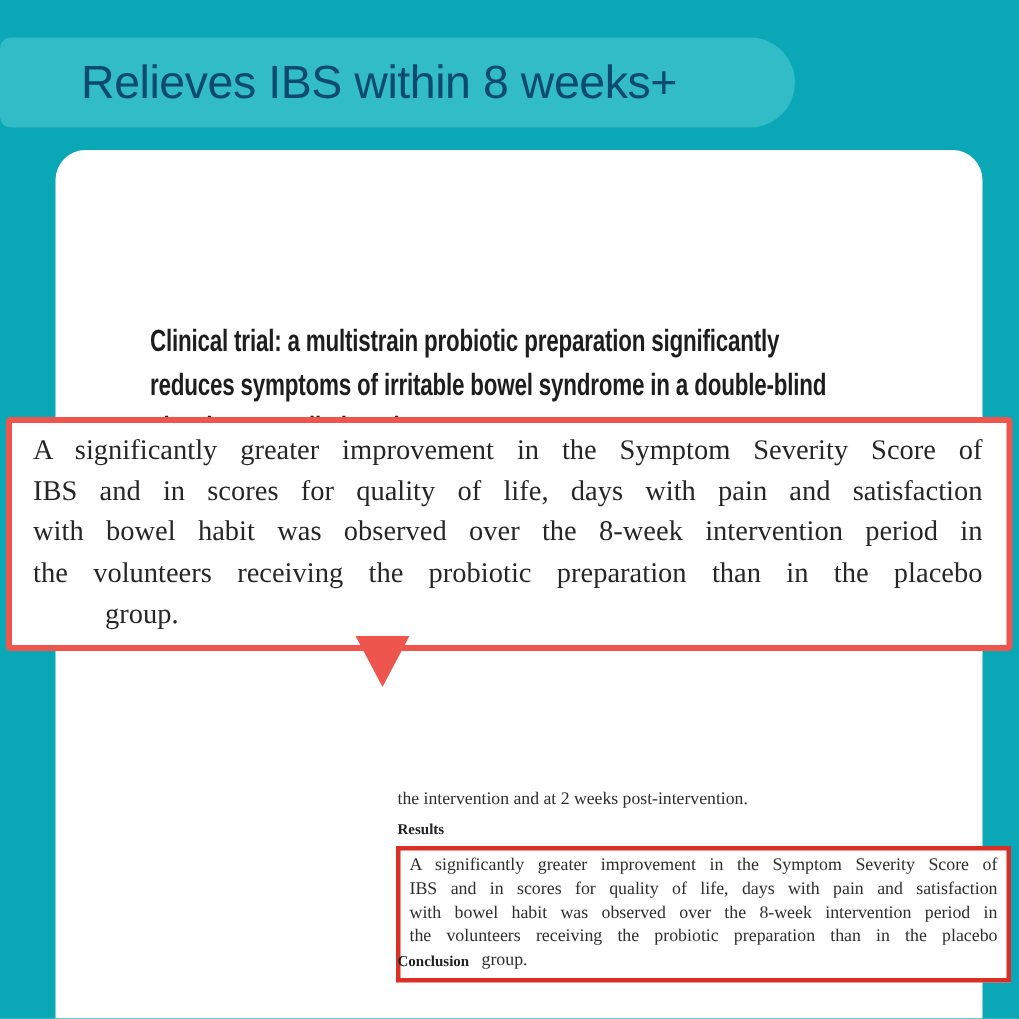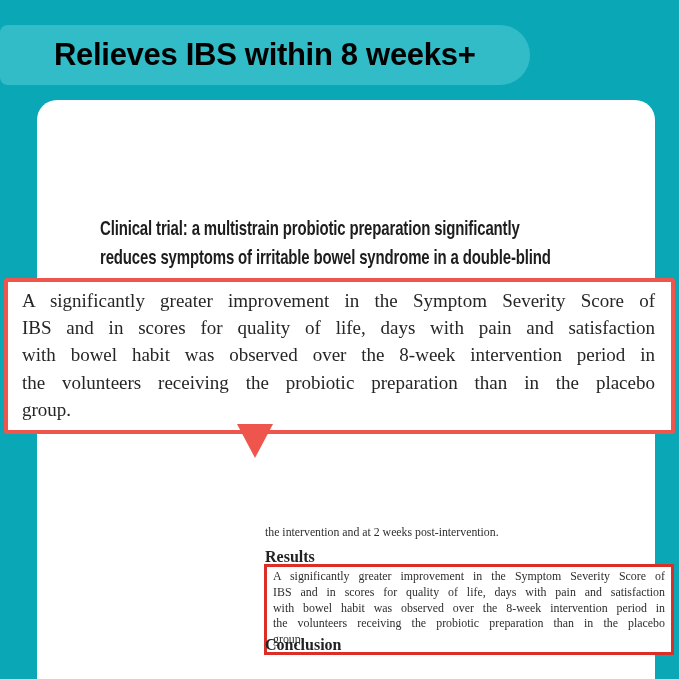--- a/index.html
+++ b/index.html
@@ -7,21 +7,21 @@
     position:relative;width:679px;height:679px;overflow:hidden;
     background:#0aa8b6;font-family:"Liberation Sans",sans-serif;
   }
   
   .banner{
     position:absolute;left:0;top:25px;width:530px;height:60px;
     background:#31bcc7;border-radius:8px 32px 32px 8px;
     display:flex;align-items:center;
   }
   .banner-text{
-    padding-left:54px;color:#000000;font-size:31px;font-weight:700;
+    padding-left:54px;color:#0c4a6e;font-size:31px;font-weight:400;
     letter-spacing:-0.3px;white-space:nowrap;
   }
   
   .paper{
     position:absolute;left:37px;top:100px;width:618px;height:600px;
     background:#ffffff;border-radius:20px 20px 0 0;
   }
   .paper-title{position:absolute;left:63px;top:113px;}
   .title-line{
     font-weight:700;font-size:20.5px;line-height:29px;color:#1d1d1d;
@@ -30,39 +30,39 @@
   }
   .authors{position:absolute;left:63px;top:203px;color:#2b2b2b;}
   .authors-line{
     font-size:9.5px;font-weight:700;letter-spacing:0.6px;line-height:17px;
     white-space:nowrap;
   }
   
   .abstract{position:absolute;left:228px;top:0;width:406px;
     font-family:"Liberation Serif",serif;color:#2e2e2e;}
   .methods-tail{position:absolute;left:0;top:425px;font-size:11.8px;white-space:nowrap;}
-  .section-heading{position:absolute;left:0;font-size:16px;font-weight:700;color:#222;}
+  .section-heading{position:absolute;left:0;font-size:10px;font-weight:700;color:#222;}
   .h-results{top:448px;}
   .h-conclusion{top:536px;}
   .highlight-box{
     position:absolute;left:-1px;top:464px;width:392px;
     border:3px solid #db2e27;background:#fff;padding:2px 6px 4px 6px;
   }
   .highlight-box .jline{font-size:11.9px;line-height:15.8px;}
   .conclusion-text{position:absolute;left:0;top:578px;font-size:12px;white-space:nowrap;}
   
   .callout{
     position:absolute;left:4px;top:278px;width:671px;box-sizing:border-box;
     background:#ffffff;border:4px solid #ee564d;border-radius:3px;
     padding:5px 16px 7px 14px;z-index:6;
     font-family:"Liberation Serif",serif;color:#262626;
   }
   .callout .jline{font-size:19px;line-height:27.2px;}
   .jline{text-align:justify;text-align-last:justify;}
-  .jline.last{text-align-last:left;}
+  .jline.last{text-align-last:left;margin-left:48px;}
   .pointer{
     position:absolute;left:237px;top:424px;width:0;height:0;z-index:7;
     border-left:18px solid transparent;border-right:18px solid transparent;
     border-top:34px solid #ee564d;
   }
 </style>
 </head>
 <body>
 
 <div class="canvas">

